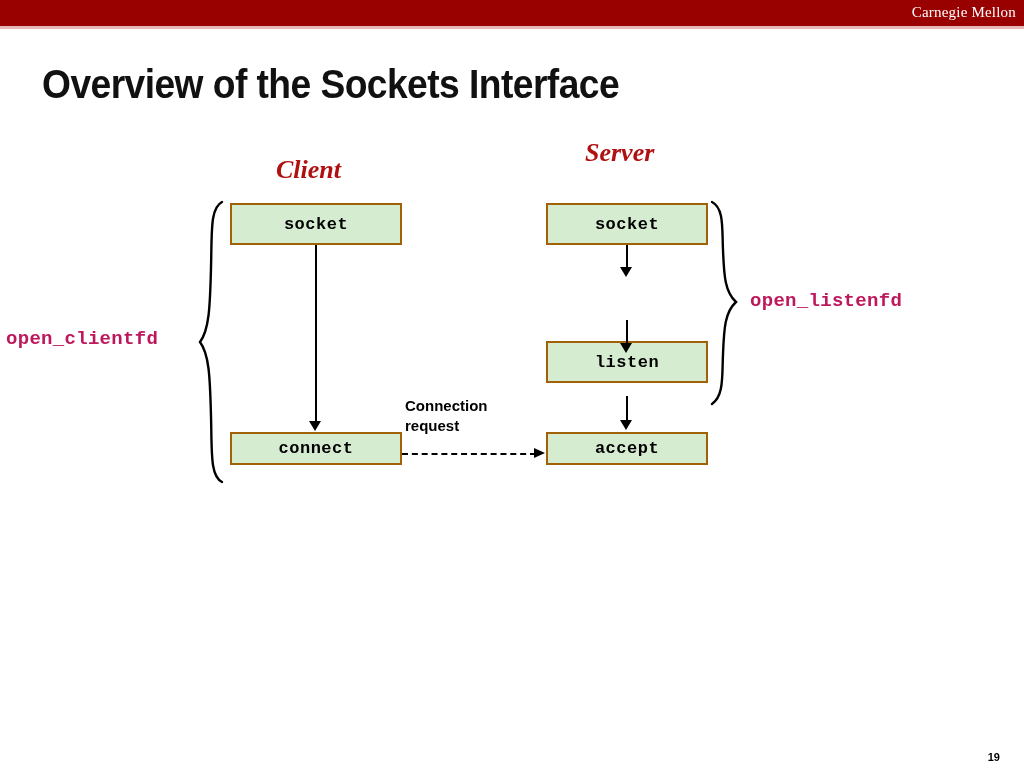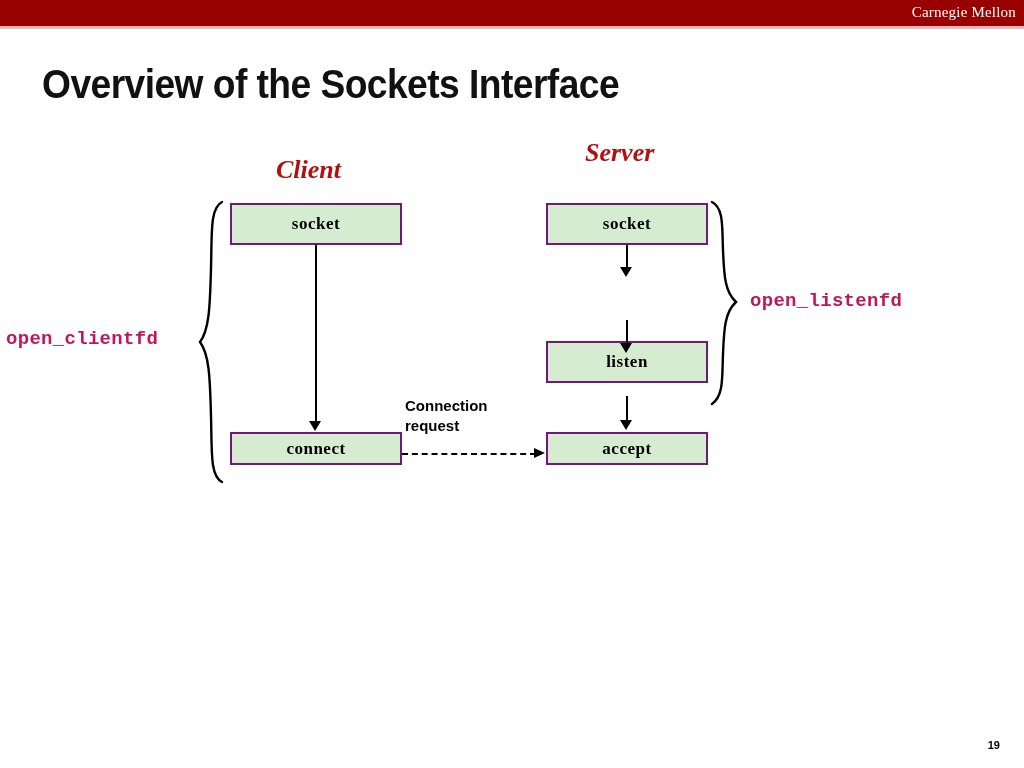--- a/index.html
+++ b/index.html
@@ -71,26 +71,26 @@
     font-family: Liberation Serif, serif;
     white-space: nowrap;
   }
   #client-heading { left: 276px; top: 155px; }
   #server-heading { left: 585px; top: 138px; }
 
   
   .node-box {
     position: absolute;
     background: #d6ecd1;
-    border: 2px solid #701a75;
+    border: 2px solid #a16207;
     box-sizing: border-box;
     display: flex;
     align-items: center;
     justify-content: center;
-    font-family: Liberation Serif, serif;
+    font-family: Liberation Mono, monospace;
     font-weight: bold;
     font-size: 17px;
     color: #000000;
     letter-spacing: 0.5px;
   }
   .col-client { left: 230px; width: 172px; }
   .col-server { left: 546px; width: 162px; }
   .row-1 { top: 203px; height: 42px; }
   .row-2 { top: 278px; height: 42px; }
   .row-3 { top: 341px; height: 42px; }
@@ -169,21 +169,21 @@
     white-space: nowrap;
     letter-spacing: 0.3px;
   }
   #label-open-clientfd { left: 6px; top: 328px; }
   #label-open-listenfd { left: 750px; top: 290px; }
 
   
   .page-number {
     position: absolute;
     right: 24px;
-    bottom: 17px;
+    bottom: 5px;
     font-size: 11px;
     font-weight: bold;
     color: #000000;
     font-family: "Liberation Sans", sans-serif;
   }
 </style>
 </head>
 <body>
 
 <div class="slide">

